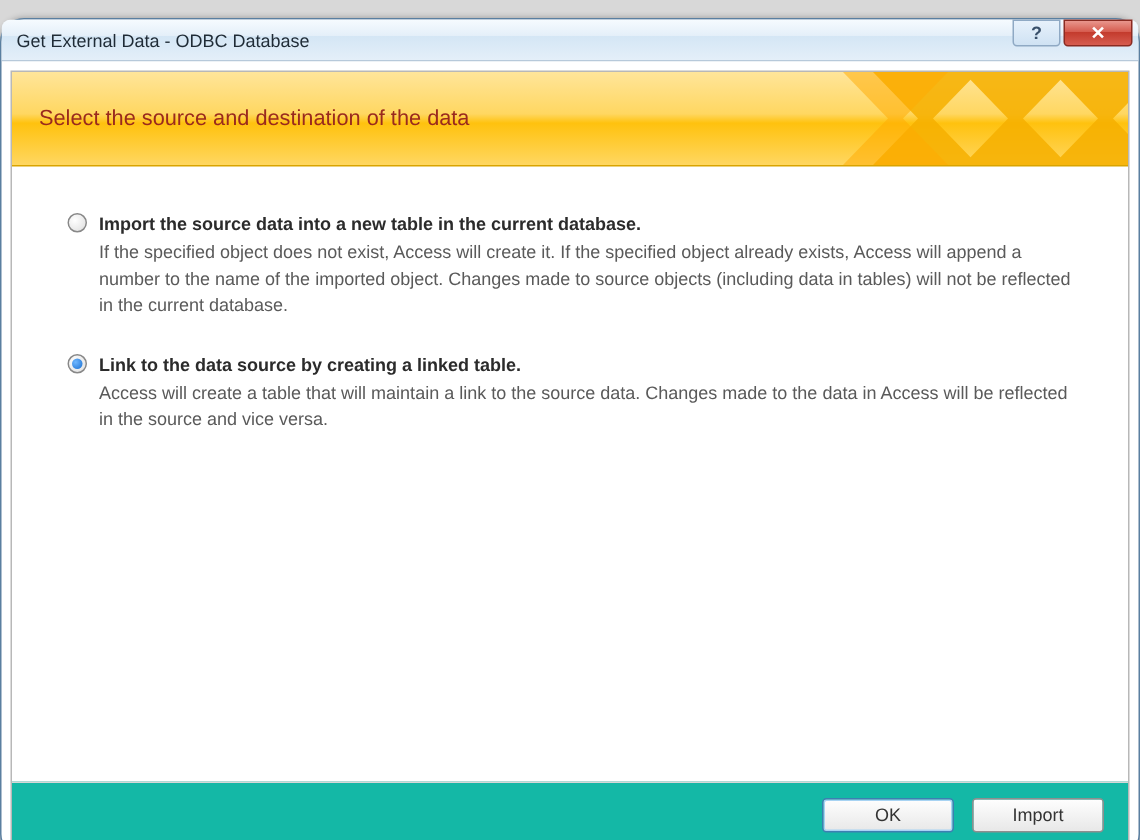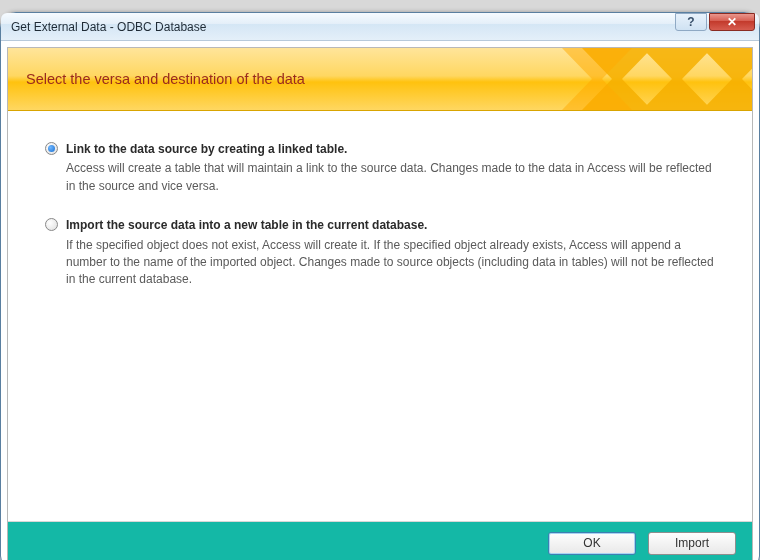--- a/index.html
+++ b/index.html
@@ -210,54 +210,54 @@
       </div>
       <div class="winbtn close-btn">
         <span class="x">✕</span>
       </div>
     </div>
   </div>
 
   <div class="client">
 
     <div class="banner">
-      <span class="banner-title">Select the versa and destination of the data</span>
+      <span class="banner-title">Select the source and destination of the data</span>
       <svg class="arrow-deco" viewBox="0 0 260 62" preserveAspectRatio="none">
         <g fill="#f6b000" opacity="0.85">
           <polygon points="90,0 160,0 130,31 160,62 90,62 120,31"></polygon>
           <polygon points="150,0 220,0 190,31 220,62 150,62 180,31"></polygon>
           <polygon points="210,0 280,0 250,31 280,62 210,62 240,31"></polygon>
         </g>
         <g fill="#ffaa00" opacity="0.5">
           <polygon points="70,0 140,0 110,31 140,62 70,62 100,31"></polygon>
         </g>
       </svg>
     </div>
 
     <div class="body">
 
       <div class="option">
         <div class="radio-col">
+          <div class="radio"></div>
+        </div>
+        <div class="option-text">
+          <div class="opt-title">Import the source data into a new table in the current database.</div>
+          <div class="opt-desc">If the specified object does not exist, Access will create it. If the specified object already exists, Access will append a number to the name of the imported object. Changes made to source objects (including data in tables) will not be reflected in the current database.</div>
+        </div>
+      </div>
+
+      <div class="option">
+        <div class="radio-col">
           <div class="radio selected"></div>
         </div>
         <div class="option-text">
           <div class="opt-title">Link to the data source by creating a linked table.</div>
           <div class="opt-desc">Access will create a table that will maintain a link to the source data. Changes made to the data in Access will be reflected in the source and vice versa.</div>
         </div>
       </div>
-
-      <div class="option">
-        <div class="radio-col">
-          <div class="radio"></div>
-        </div>
-        <div class="option-text">
-          <div class="opt-title">Import the source data into a new table in the current database.</div>
-          <div class="opt-desc">If the specified object does not exist, Access will create it. If the specified object already exists, Access will append a number to the name of the imported object. Changes made to source objects (including data in tables) will not be reflected in the current database.</div>
-        </div>
-      </div>
     </div>
 
     <div class="footer">
       <div class="btn default">
         <span>OK</span>
       </div>
       <div class="btn">
         <span>Import</span>
       </div>
     </div>

